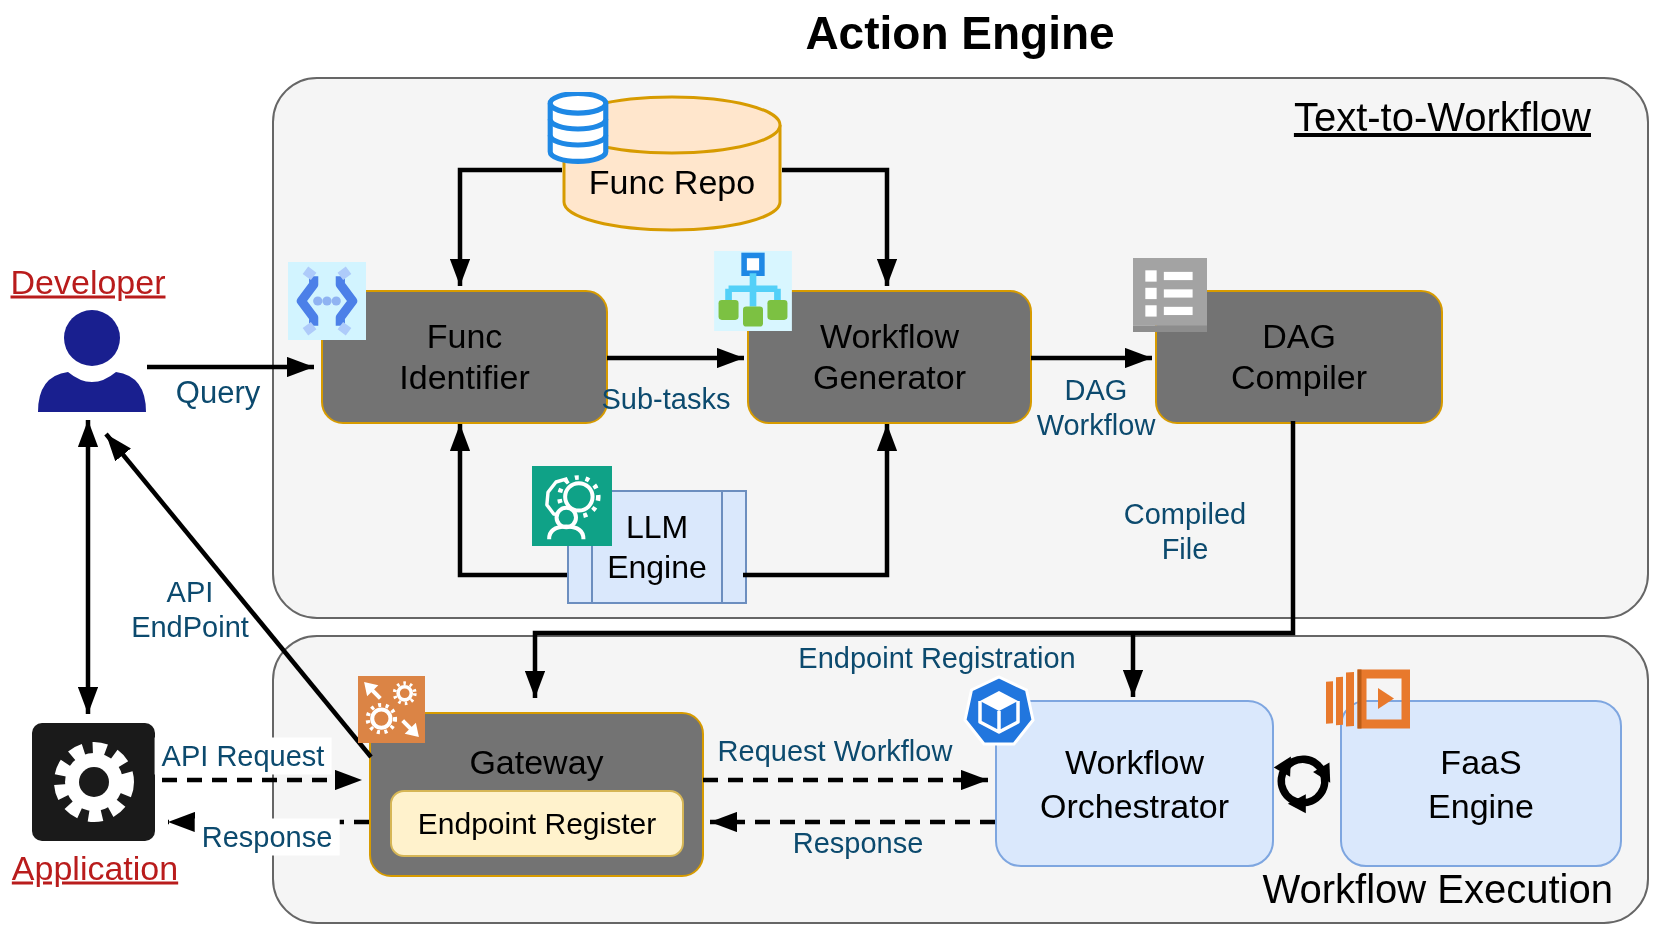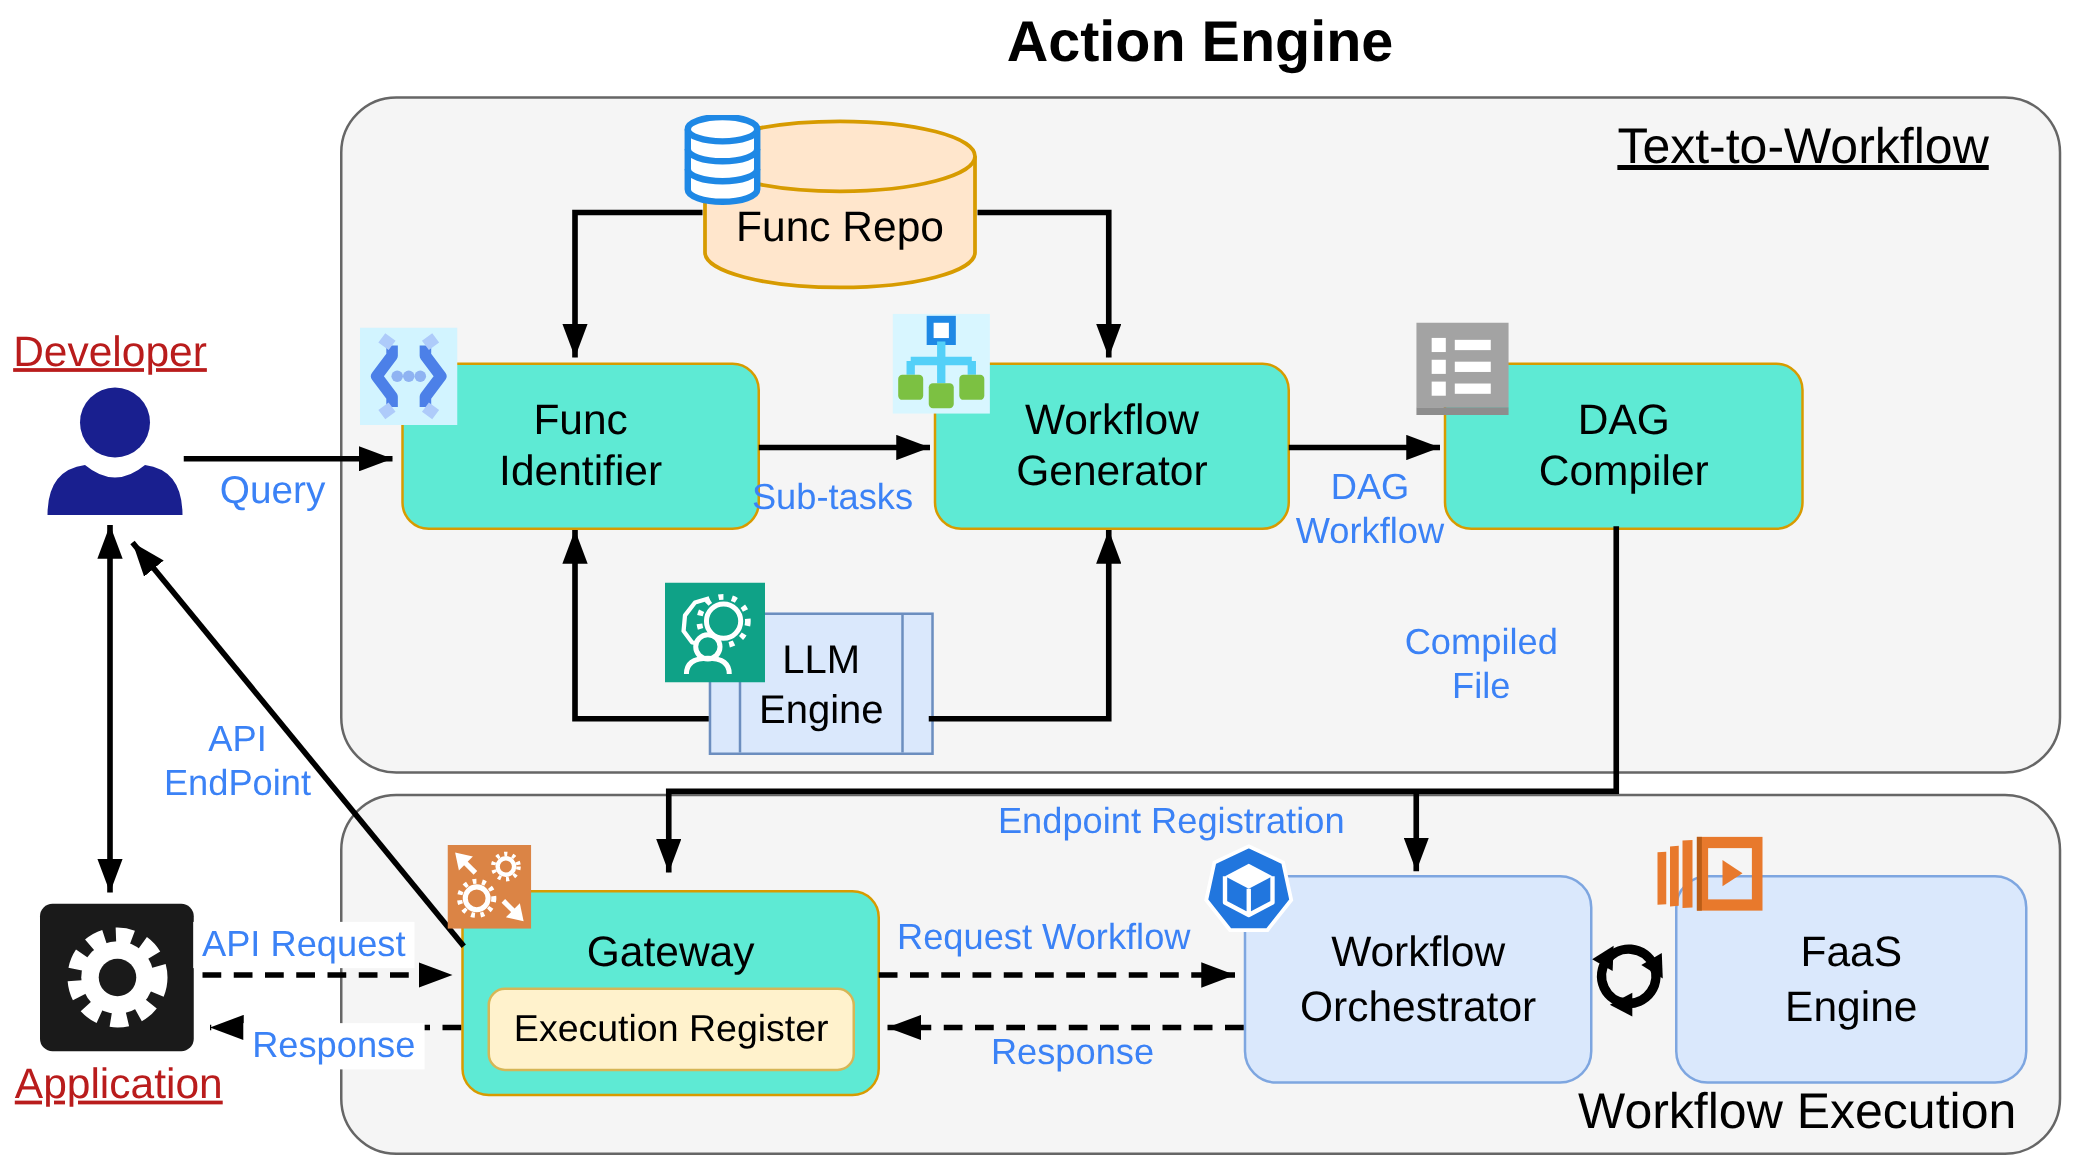--- a/index.html
+++ b/index.html
@@ -1,30 +1,30 @@
 <!DOCTYPE html>
 <html><head>
 <meta charset="utf-8">
 <style>
   html,body{margin:0;padding:0;background:#fff;}
   #canvas{position:relative;width:1660px;height:932px;background:#ffffff;
           font-family:"Liberation Sans", sans-serif;color:#000;overflow:hidden;}
   .abs{position:absolute;}
   .region{position:absolute;background:#F5F5F5;border:2px solid #666;border-radius:45px;}
   .region-label{position:absolute;font-size:40px;color:#000;white-space:nowrap;}
-  .node{position:absolute;background:#5eead4;border:2.5px solid #D79B00;border-radius:22px;
+  .node{position:absolute;background:#737373;border:2.5px solid #D79B00;border-radius:22px;
         display:flex;flex-direction:column;align-items:center;justify-content:center;
         font-size:34px;line-height:41px;text-align:center;}
   .node.blue{background:#DAE8FC;border:2px solid #7EA6E0;border-radius:26px;}
   .node.llm{background:#DAE8FC;border:2px solid #6C8EBF;border-radius:0;}
   .vbar{position:absolute;top:0;bottom:0;width:0;border-left:2px solid #6C8EBF;}
   .subnode{position:absolute;background:#FFF2CC;border:2px solid #D6B656;border-radius:14px;
         display:flex;align-items:center;justify-content:center;font-size:30px;}
   .title{position:absolute;font-size:46px;font-weight:bold;white-space:nowrap;}
-  .elabel{position:absolute;transform:translate(-50%,-50%);font-size:29px;color:#3b82f6;
+  .elabel{position:absolute;transform:translate(-50%,-50%);font-size:29px;color:#0c4a6e;
           white-space:nowrap;text-align:center;line-height:35px;}
   .elabel.wbg{background:#ffffff;padding:1px 7px;}
   .actor-label{position:absolute;transform:translate(-50%,-50%);font-size:34px;color:#b91c1c;white-space:nowrap;text-decoration:underline;}
   .icon{position:absolute;}
   svg{display:block;}
   #edges{position:absolute;left:0;top:0;}
   .appbox{position:absolute;background:#1a1a1a;border-radius:10px;
           display:flex;align-items:center;justify-content:center;}
 </style>
 </head>
@@ -66,21 +66,21 @@
     <div class="vbar" style="left:22px;"></div>
     <div class="vbar" style="right:22px;"></div>
     <div>LLM</div>
     <div>Engine</div>
   </div>
 
   <div class="node" style="left:369px;top:701px;width:331px;height:161px;justify-content:flex-start;margin-top:11px;">
     <div style="margin-top:28px;">Gateway</div>
   </div>
   <div class="subnode" style="left:390px;top:790px;width:290px;height:63px;">
-    <div>Execution Register</div>
+    <div>Endpoint Register</div>
   </div>
 
   <div class="node blue" style="left:995px;top:700px;width:275px;height:163px;line-height:44px;">
     <div>Workflow</div>
     <div>Orchestrator</div>
   </div>
   <div class="node blue" style="left:1340px;top:700px;width:278px;height:163px;line-height:44px;">
     <div>FaaS</div>
     <div>Engine</div>
   </div>

